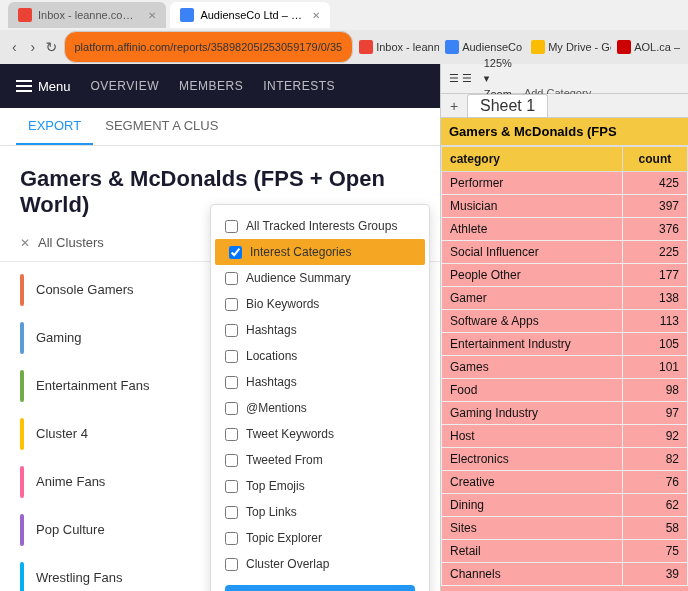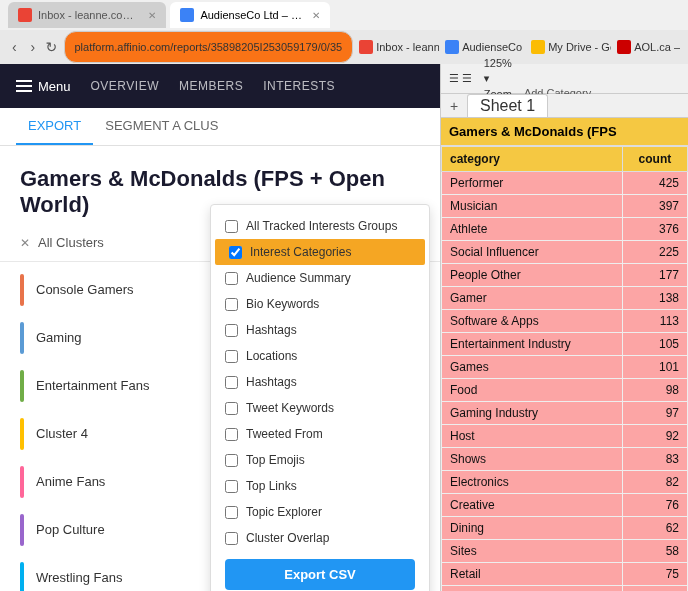--- a/index.html
+++ b/index.html
@@ -216,20 +216,23 @@
           <input type="checkbox" style="">
           <span>Hashtags</span>
         </div><div class="dropdown-item">
           <input type="checkbox" style="">
           <span>Locations</span>
         </div><div class="dropdown-item">
           <input type="checkbox" style="">
           <span>Hashtags</span>
         </div><div class="dropdown-item">
           <input type="checkbox" style="">
+          <span>@Mentions</span>
+        </div><div class="dropdown-item">
+          <input type="checkbox" style="">
           <span>Tweet Keywords</span>
         </div><div class="dropdown-item">
           <input type="checkbox" style="">
           <span>Tweeted From</span>
         </div><div class="dropdown-item">
           <input type="checkbox" style="">
           <span>Top Emojis</span>
         </div><div class="dropdown-item">
           <input type="checkbox" style="">
           <span>Top Links</span>
@@ -312,24 +315,20 @@
   </tr>
             <tr>
     <td>Gaming Industry</td>
     <td class="count-val">97</td>
   </tr>
             <tr>
     <td>Host</td>
     <td class="count-val">92</td>
   </tr>
             <tr>
-    <td>Shows</td>
-    <td class="count-val">83</td>
-  </tr>
-            <tr>
     <td>Electronics</td>
     <td class="count-val">82</td>
   </tr>
             <tr>
     <td>Creative</td>
     <td class="count-val">76</td>
   </tr>
             <tr>
     <td>Dining</td>
     <td class="count-val">62</td>

